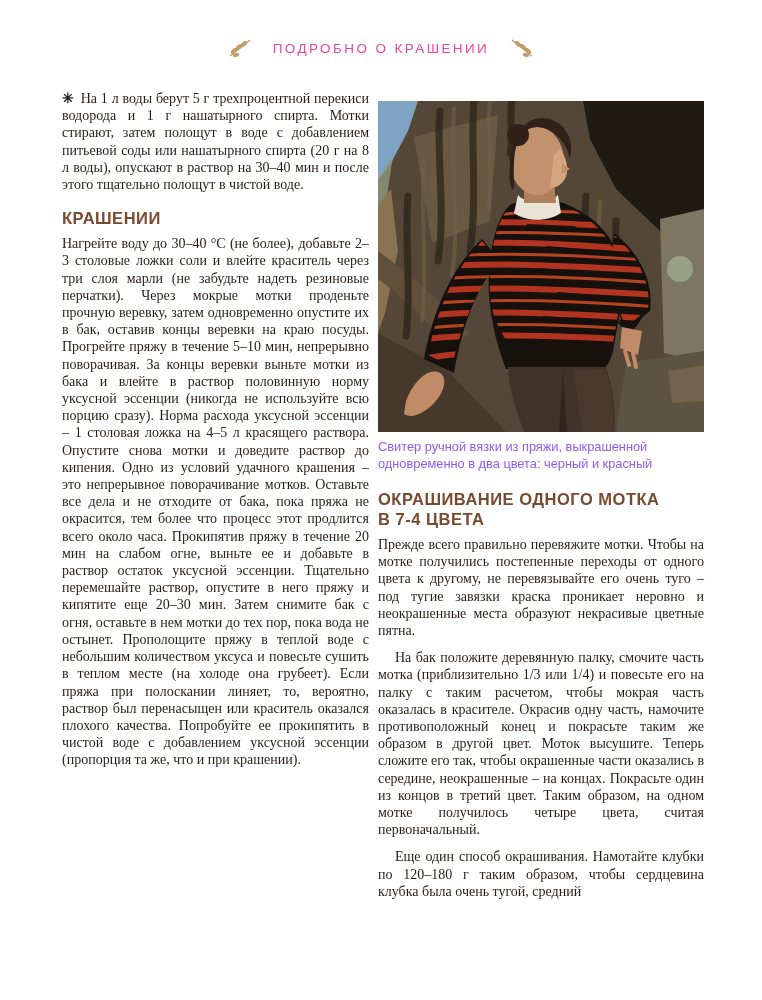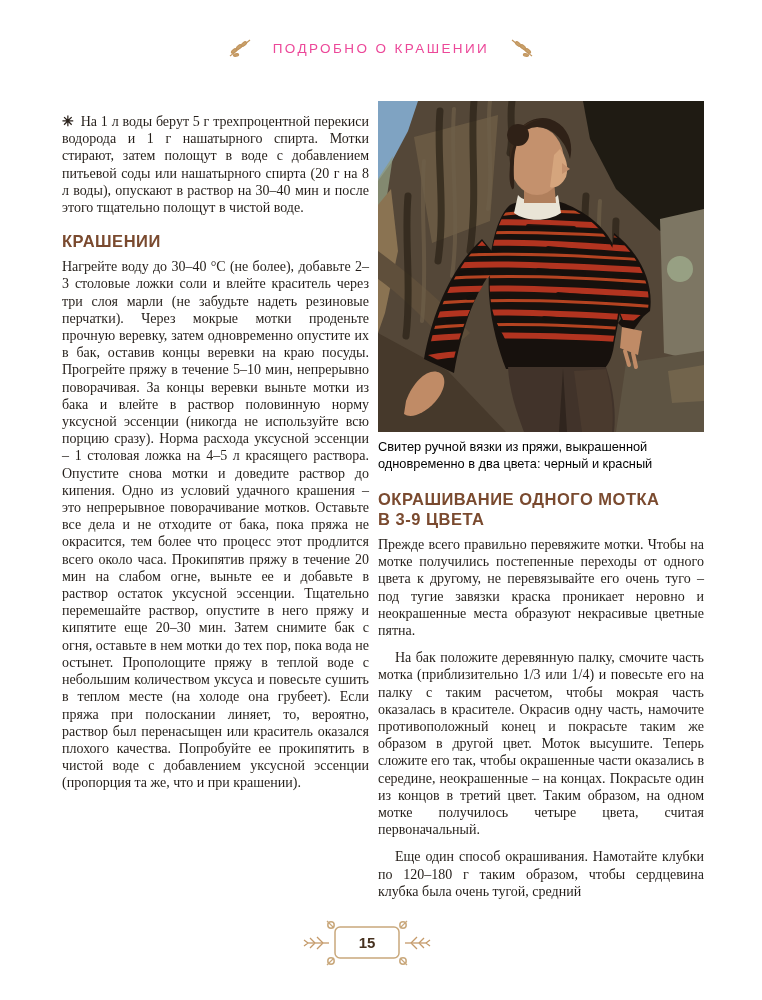--- a/index.html
+++ b/index.html
@@ -9,31 +9,31 @@
   .running-header{position:absolute;top:38px;left:0;right:0;display:flex;
         justify-content:center;align-items:center;gap:20px;}
   .running-title{font-family:"Liberation Sans","DejaVu Sans",sans-serif;font-size:13.5px;
         letter-spacing:2.4px;color:#ec4899;}
   .orn{flex:0 0 auto;display:block;}
   
   .col-left{position:absolute;left:62px;top:90px;width:307px;}
   .col-right{position:absolute;left:378px;top:101px;width:326px;}
   .body-text{font-size:14px;line-height:17.2px;text-align:justify;}
   p{margin:0;}
-  .bullet{margin-bottom:7px;margin-top:23px;}
+  .bullet{margin-bottom:7px;}
   .star{font-weight:bold;color:#2a211b;padding-right:7px;}
   .section-heading{font-family:"Liberation Sans","DejaVu Sans",sans-serif;font-weight:bold;
         font-size:16.5px;line-height:20px;letter-spacing:.5px;color:#7a4a2f;margin:0 0 7px 0;}
   .col-left .section-heading{margin-top:15px;}
   .col-right .section-heading{margin-top:17px;width:290px;}
   .indent{text-indent:17px;margin-top:10px;}
   
   .photo-wrap{width:326px;height:331px;line-height:0;}
   .photo-caption{margin-top:7px;font-family:"Liberation Sans","DejaVu Sans",sans-serif;
-        font-size:12.8px;line-height:16.5px;color:#000000;text-align:left;}
+        font-size:12.8px;line-height:16.5px;color:#8b5cf6;text-align:left;}
   
   .footer{position:absolute;left:367px;top:918px;transform:translateX(-50%);
         width:180px;height:52px;}
   .page-number{position:absolute;left:50%;top:24px;transform:translate(-50%,-50%);
         font-family:"Liberation Sans","DejaVu Sans",sans-serif;font-weight:bold;
         font-size:15px;color:#46311f;}
 </style>
 </head>
 <body>
 
@@ -153,43 +153,22 @@
         <path d="M132,62 C128,32 152,12 172,18 C190,24 196,42 192,58 C190,48 182,32 166,27 C148,22 137,36 136,62 C135,78 138,90 134,88 C130,80 132,70 132,62 Z" fill="#2f2117"></path>
         <path d="M133,60 C126,34 150,14 170,19 C156,16 140,26 136,44 C133,52 133,56 133,60 Z" fill="#3a2a1d"></path>
         <circle cx="140" cy="34" r="11" fill="#2f2117"></circle>
 
         <path d="M130,266 L228,266 C236,290 238,312 236,331 L146,331 C138,310 131,288 130,266 Z" fill="#41332a"></path>
         <path d="M185,268 L189,331 L181,331 Z" fill="#30251e"></path>
         <path d="M196,270 L228,268 C234,292 236,312 234,331 L204,331 Z" fill="#4a3a2e"></path>
       </svg>
     </div>
     <p class="photo-caption">Свитер ручной вязки из пряжи, выкрашенной одновременно в два цвета: черный и красный</p>
-    <h2 class="section-heading">ОКРАШИВАНИЕ ОДНОГО МОТКА В 3-9 ЦВЕТА</h2>
+    <h2 class="section-heading">ОКРАШИВАНИЕ ОДНОГО МОТКА В 7-4 ЦВЕТА</h2>
     <div class="body-text">
       <p>Прежде всего правильно перевяжите мотки. Чтобы на мотке получились постепенные переходы от одного цвета к другому, не перевязывайте его очень туго – под тугие завязки краска проникает неровно и неокрашенные места образуют некрасивые цветные пятна.</p>
       <p class="indent">На бак положите деревянную палку, смочите часть мотка (приблизительно 1/3 или 1/4) и повесьте его на палку с таким расчетом, чтобы мокрая часть оказалась в красителе. Окрасив одну часть, намочите противоположный конец и покрасьте таким же образом в другой цвет. Моток высушите. Теперь сложите его так, чтобы окрашенные части оказались в середине, неокрашенные – на концах. Покрасьте один из концов в третий цвет. Таким образом, на одном мотке получилось четыре цвета, считая первоначальный.</p>
       <p class="indent">Еще один способ окрашивания. Намотайте клубки по 120–180 г таким образом, чтобы сердцевина клубка была очень тугой, средний</p>
     </div>
   </div>
 
-  <div class="footer">
-    <svg width="180" height="52" viewBox="0 0 180 52">
-      <g stroke="#c9a87c" fill="none" stroke-width="1.5">
-        <rect x="58" y="9" width="64" height="31" rx="5"></rect>
-
-        <circle cx="54" cy="7" r="3.2"></circle>
-          <circle cx="126" cy="7" r="3.2"></circle>
-        <circle cx="54" cy="43" r="3.2"></circle>
-          <circle cx="126" cy="43" r="3.2"></circle>
-        <path d="M57,10 L50,3 M123,10 L130,3 M57,40 L50,47 M123,40 L130,47" stroke-width="1.2"></path>
-
-        <g stroke="#c49a6a" stroke-width="1.3">
-          <path d="M52,25 H30"></path>
-          <path d="M46,25 L40,19 M46,25 L40,31 M38,25 L33,20 M38,25 L33,30 M31,25 L27,22 M31,25 L27,28"></path>
-          <path d="M128,25 H150"></path>
-          <path d="M134,25 L140,19 M134,25 L140,31 M142,25 L147,20 M142,25 L147,30 M149,25 L153,22 M149,25 L153,28"></path>
-        </g>
-      </g>
-    </svg>
-    <span class="page-number">15</span>
-  </div>
 
 </div>
 
 </body></html>

